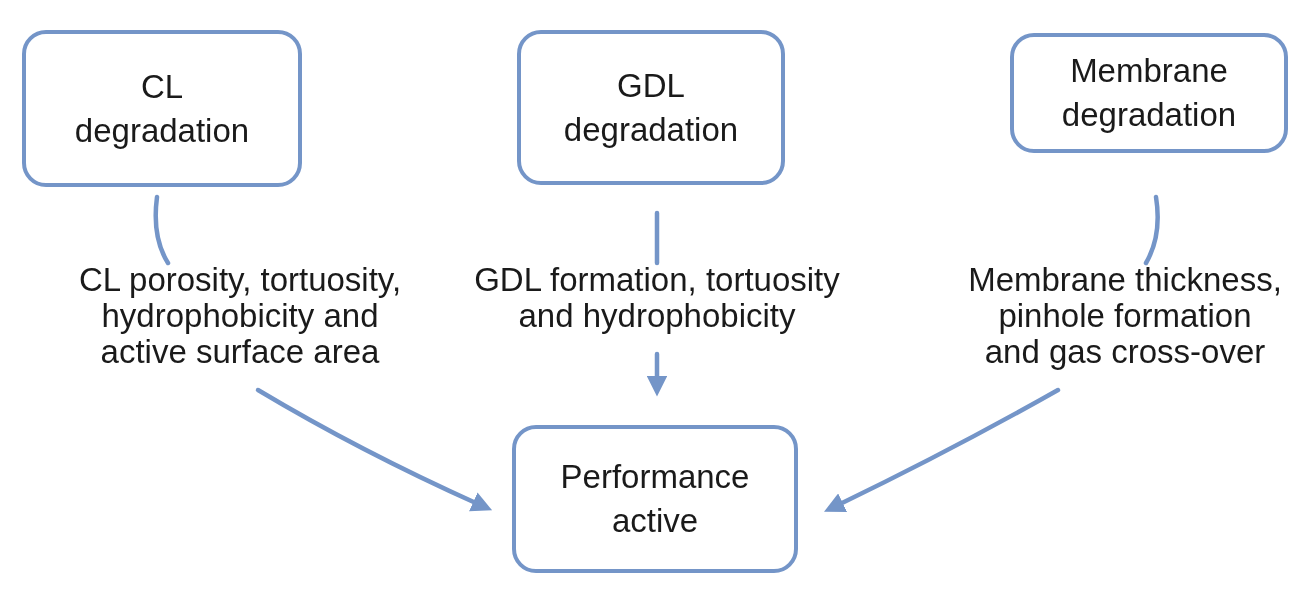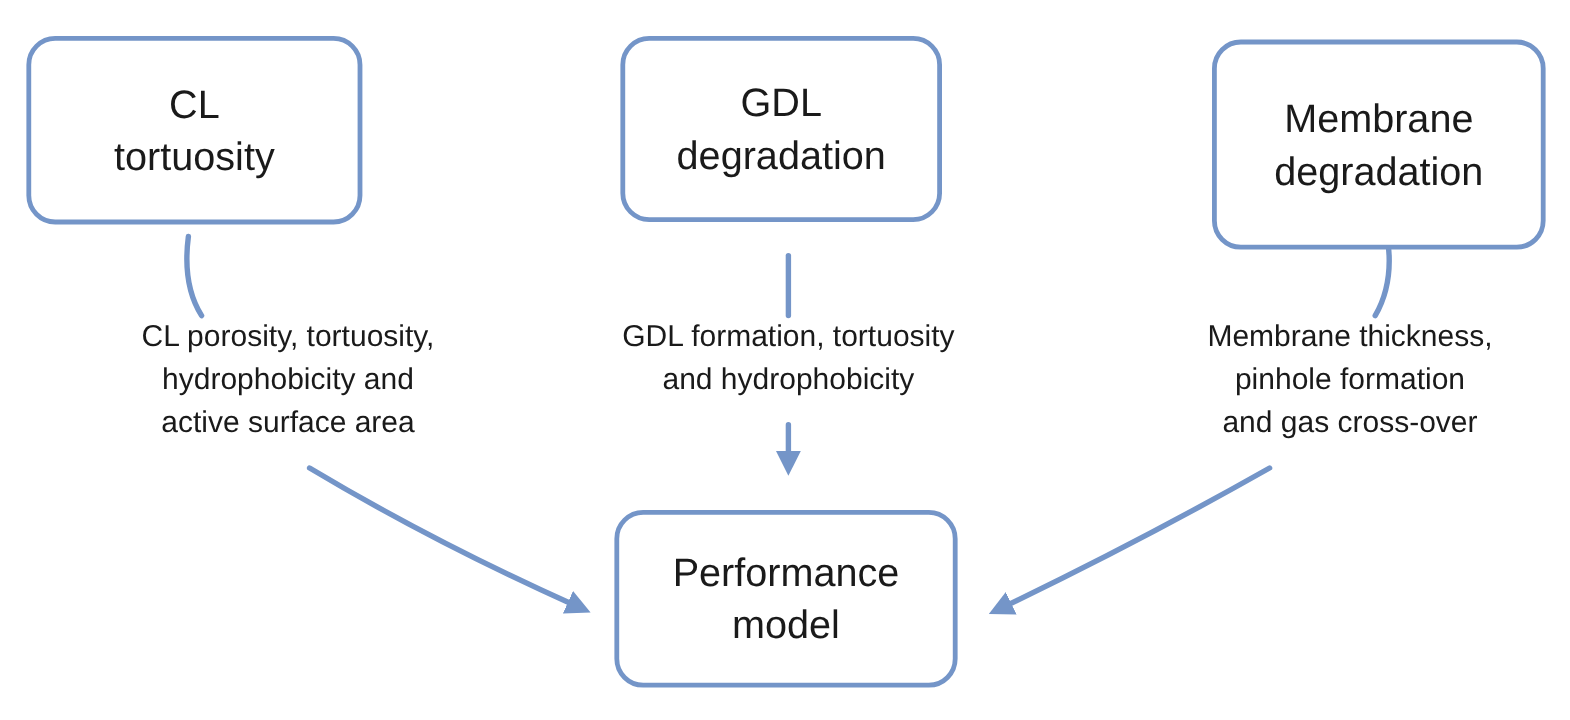--- a/index.html
+++ b/index.html
@@ -38,27 +38,27 @@
     align-items: center;
     justify-content: center;
     text-align: center;
     font-size: 33px;
     line-height: 44px;
     color: var(--text, #1a1a1a);
     white-space: pre-line;
   }
   .node-cl          { left: 22px;   top: 30px;  width: 280px; height: 157px; }
   .node-gdl         { left: 517px;  top: 30px;  width: 268px; height: 155px; }
-  .node-membrane    { left: 1010px; top: 33px;  width: 278px; height: 175px; }
+  .node-membrane    { left: 1010px; top: 33px;  width: 278px; height: 120px; }
   .node-performance { left: 512px;  top: 425px; width: 286px; height: 148px; }
   .annotation {
     position: absolute;
     width: 380px;
     text-align: center;
-    font-size: 25px;
+    font-size: 33px;
     line-height: 36px;
     color: var(--text, #1a1a1a);
     white-space: pre-line;
   }
   .annotation-cl       { left: 50px;  top: 262px; }
   .annotation-gdl      { left: 467px; top: 262px; }
   .annotation-membrane { left: 935px; top: 262px; }
 </style>
 </head>
 <body>
@@ -75,30 +75,30 @@
     <path class="edge" d="M157,197 C154,220 156,244 168,263"></path>
     <path class="edge" d="M657,213 L657,263"></path>
     <path class="edge" d="M1156,197 C1160,222 1157,244 1146,263"></path>
 
     <path class="edge" d="M657,354 L657,381" marker-end="url(#arrowhead)"></path>
     <path class="edge" d="M258,390 Q360,451 478,504" marker-end="url(#arrowhead)"></path>
     <path class="edge" d="M1058,390 Q952,450 838,505" marker-end="url(#arrowhead)"></path>
   </svg>
 
   <div class="node node-cl">CL
-tortuosity</div>
+degradation</div>
 
   <div class="node node-gdl">GDL
 degradation</div>
 
   <div class="node node-membrane">Membrane
 degradation</div>
 
   <div class="node node-performance">Performance
-model</div>
+active</div>
 
   <div class="annotation annotation-cl">CL porosity, tortuosity,
 hydrophobicity and
 active surface area</div>
 
   <div class="annotation annotation-gdl">GDL formation, tortuosity
 and hydrophobicity</div>
 
   <div class="annotation annotation-membrane">Membrane thickness,
 pinhole formation

